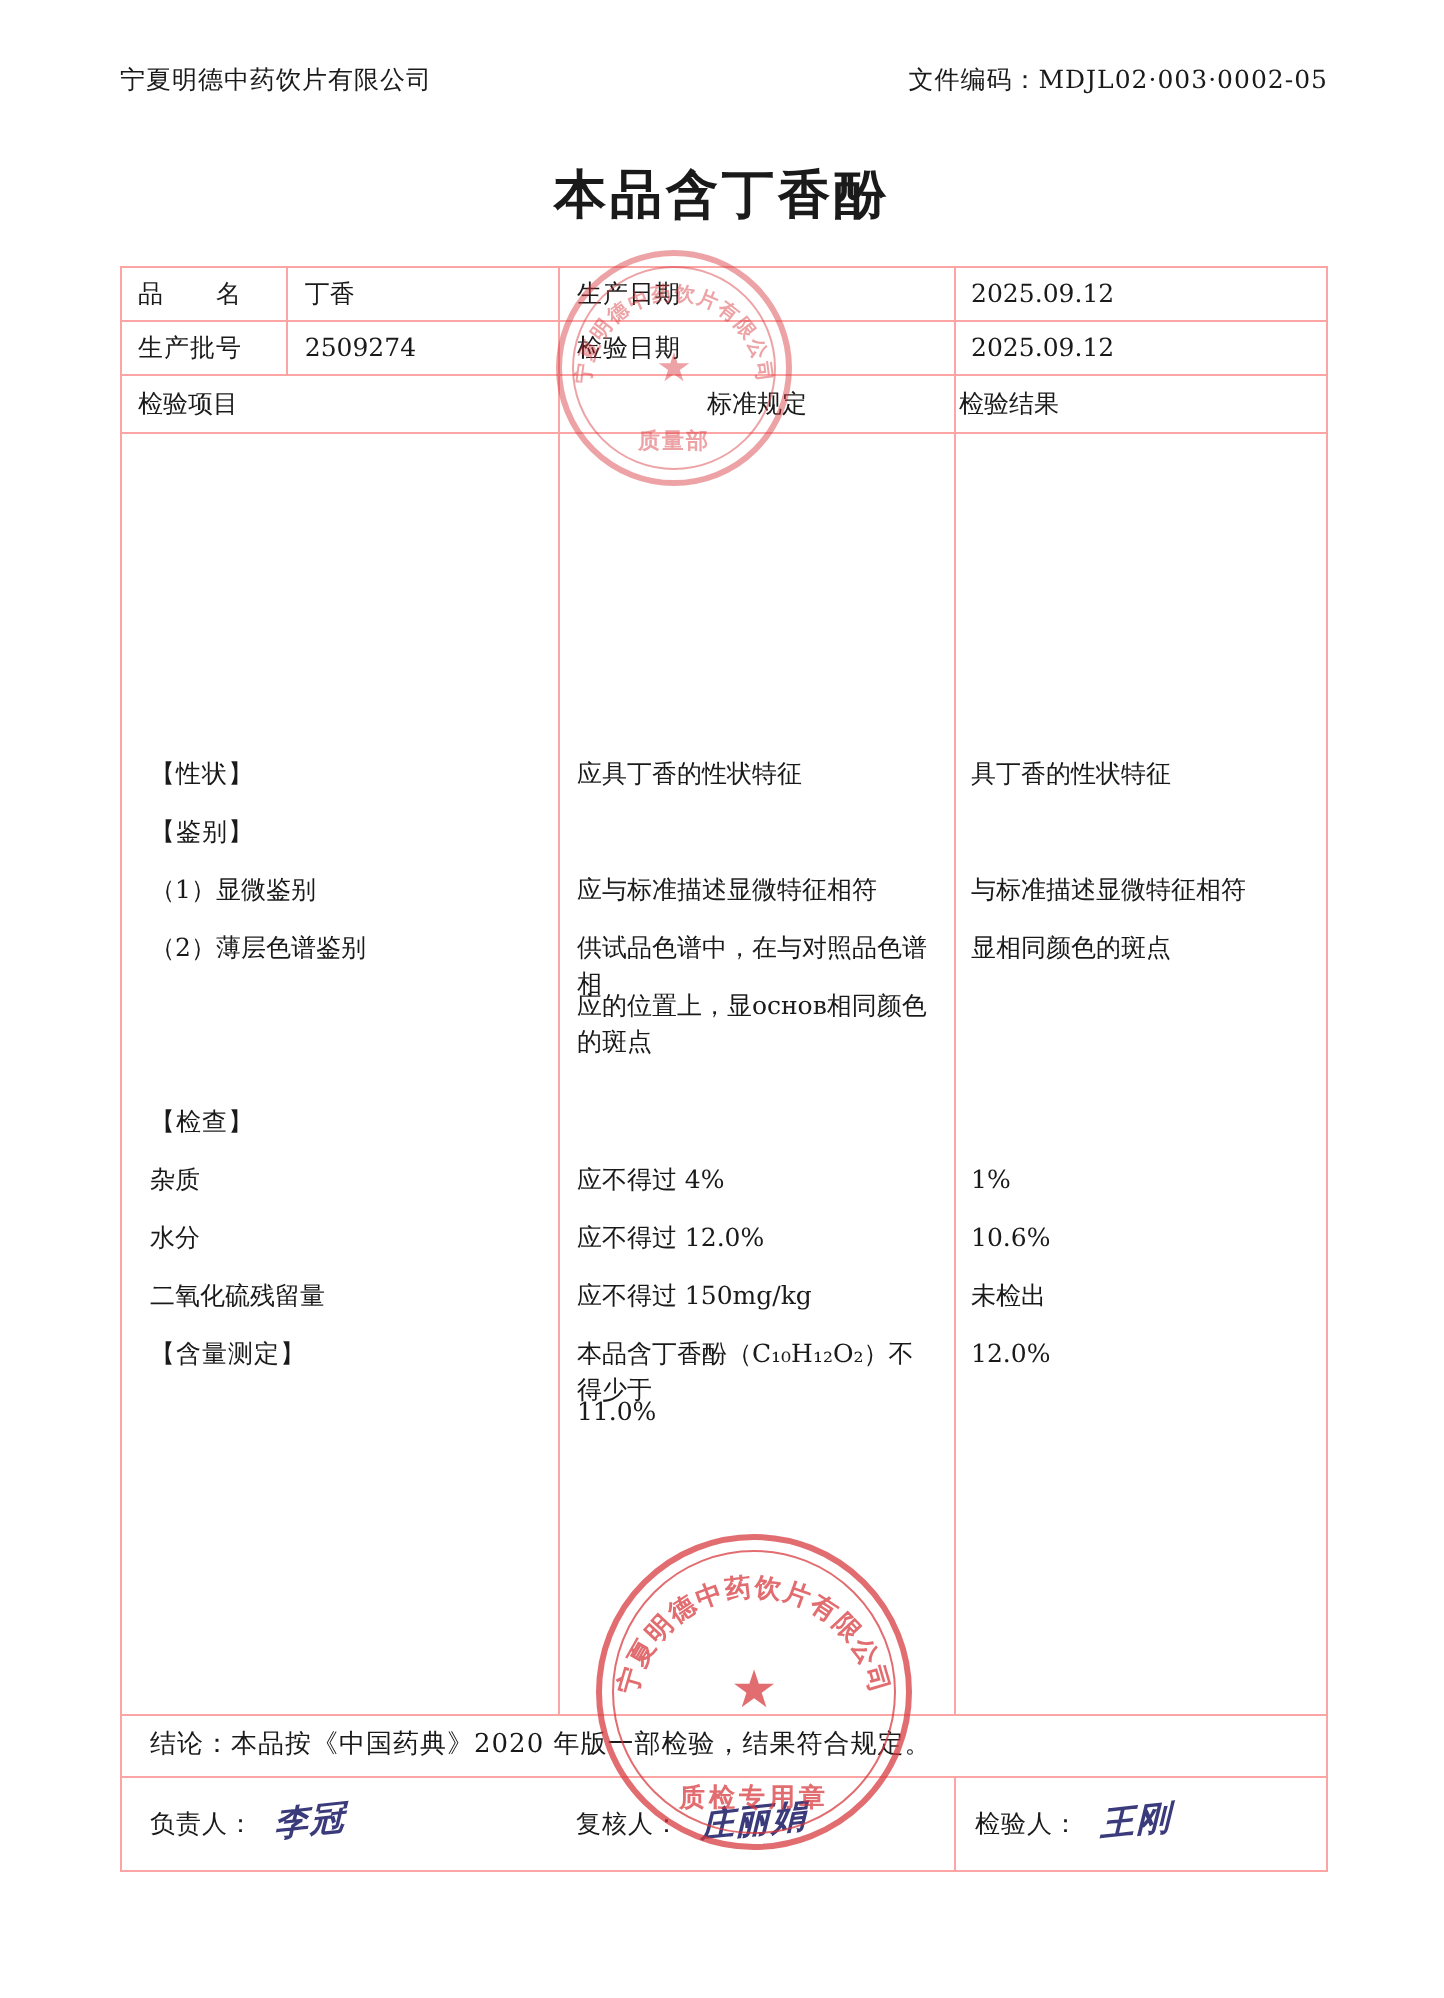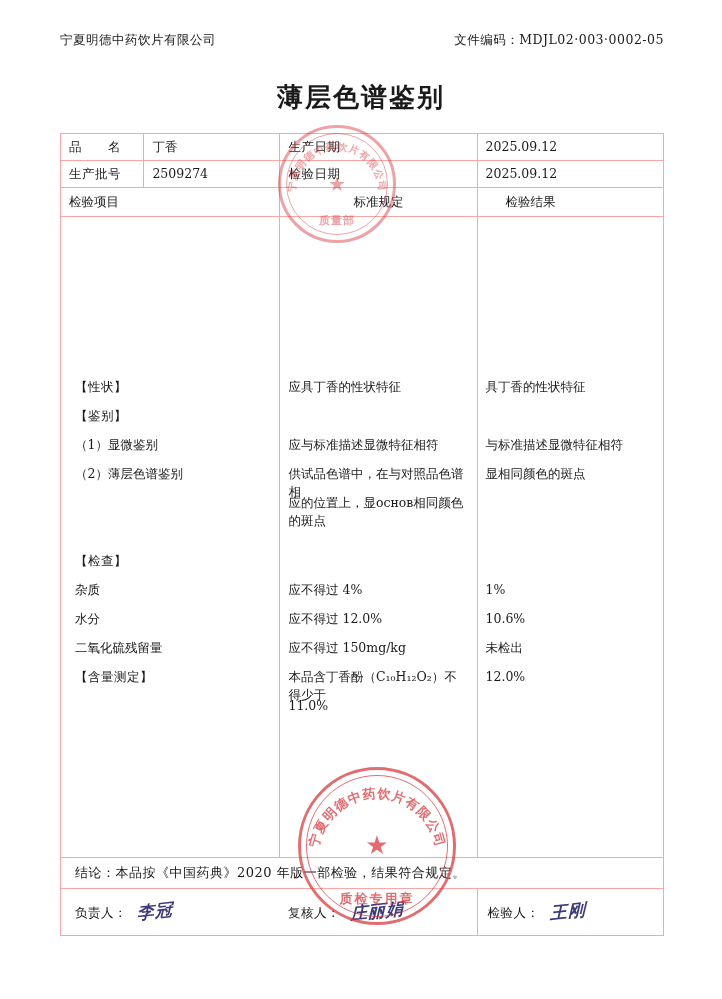--- a/index.html
+++ b/index.html
@@ -200,41 +200,41 @@
 </head>
 <body>
 
 <div class="page">
 
   <div class="top-row">
     <span class="company">宁夏明德中药饮片有限公司</span>
     <span class="docnum"><span>文件编码：</span><span>MDJL02·003·0002-05</span></span>
   </div>
 
-  <div class="title">薄层色谱鉴别</div>
+  <div class="title">本品含丁香酚</div>
 
   <table class="doc">
     <tbody>
         <tr>
       <td class="c1 lbl">品　　名</td>
       <td class="c2 cell-h">丁香</td>
       <td class="c3 lbl">生产日期</td>
       <td class="c4">2025.09.12</td>
     </tr>
     <tr>
       <td class="c1 lbl">生产批号</td>
       <td class="c2 cell-h">2509274</td>
       <td class="c3 lbl">检验日期</td>
       <td class="c4">2025.09.12</td>
     </tr>
 
     <tr class="sec-head">
       <td colspan="2" style="">检验项目</td>
       <td class="mid">标准规定</td>
-      <td style="padding-left:28px;">检验结果</td>
+      <td style="padding-left:2px;">检验结果</td>
     </tr>
 
     <tr>
       <td class="body-cell body-col-1" colspan="2" style="padding-left:14px;">
         <div class="blank"></div>
         <div class="rowline sq">【性状】</div>
         <div class="rowline sq">【鉴别】</div>
         <div class="rowline">（1）显微鉴别</div>
         <div class="rowline">（2）薄层色谱鉴别</div>
         <div class="rowline"></div>

